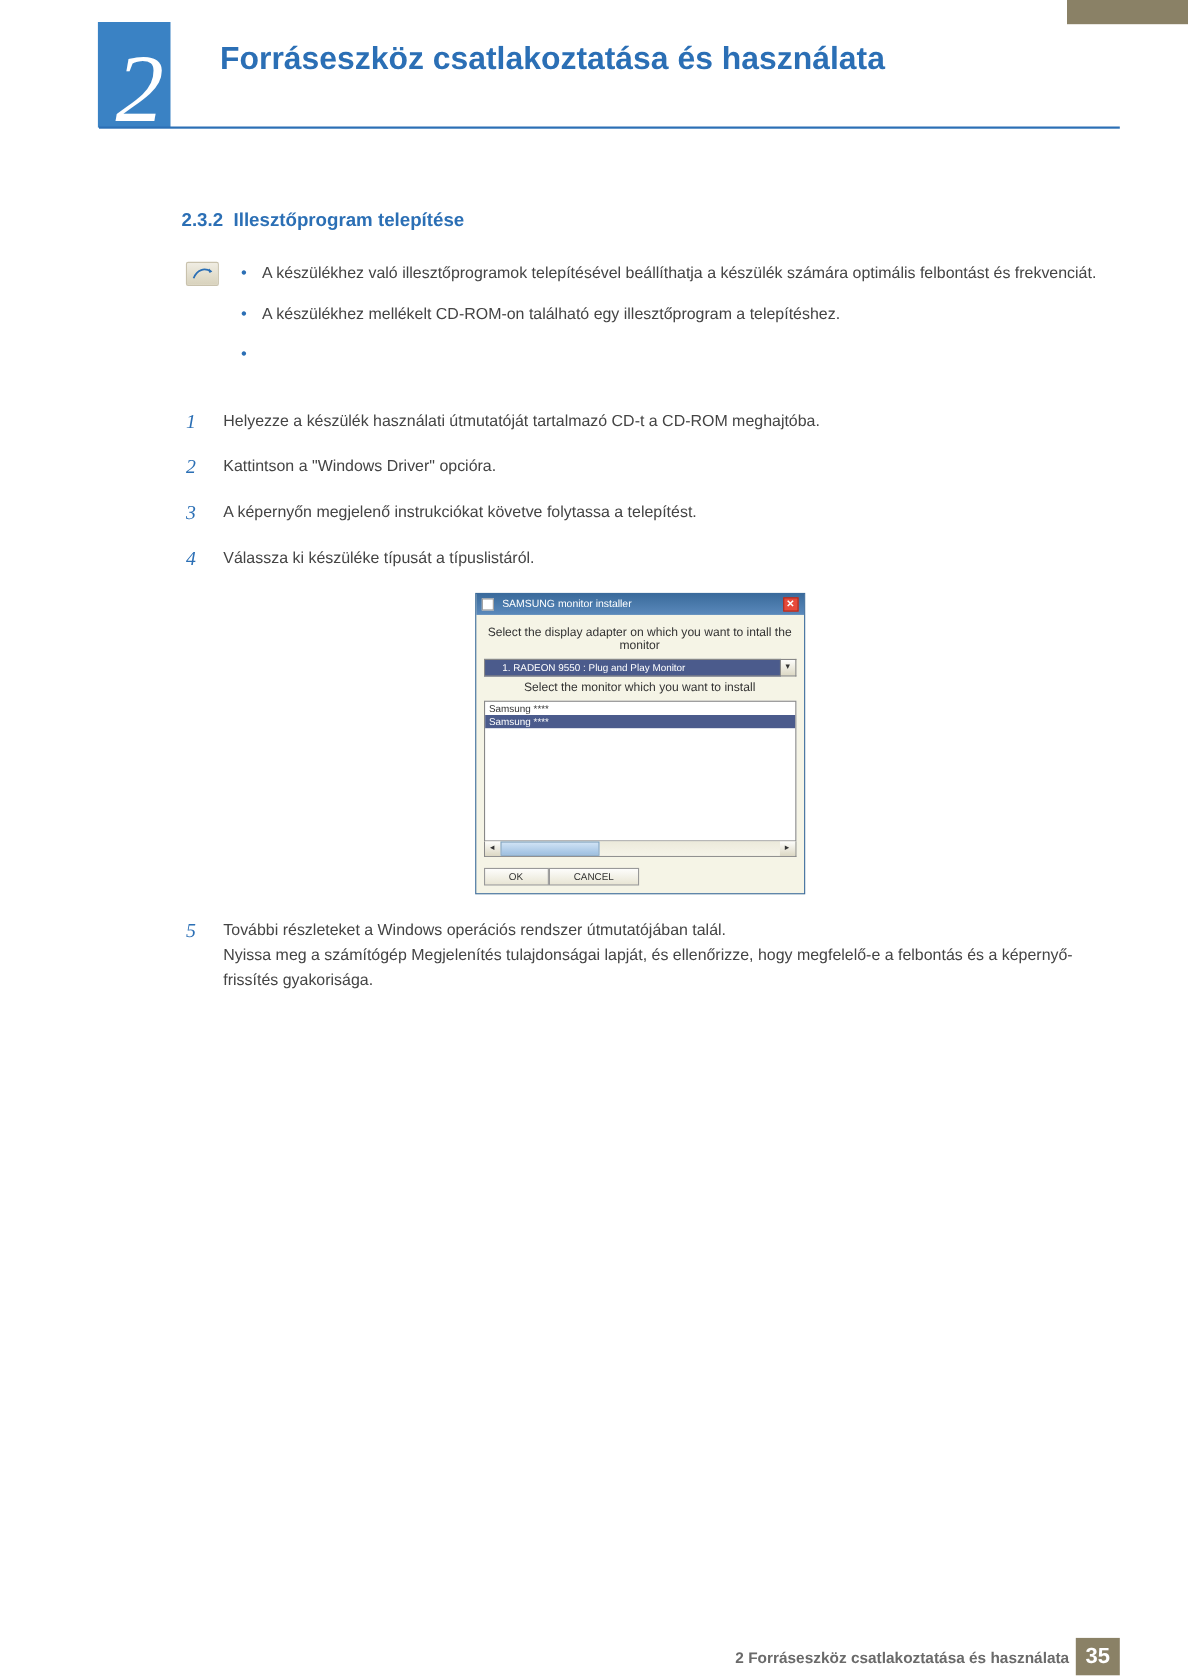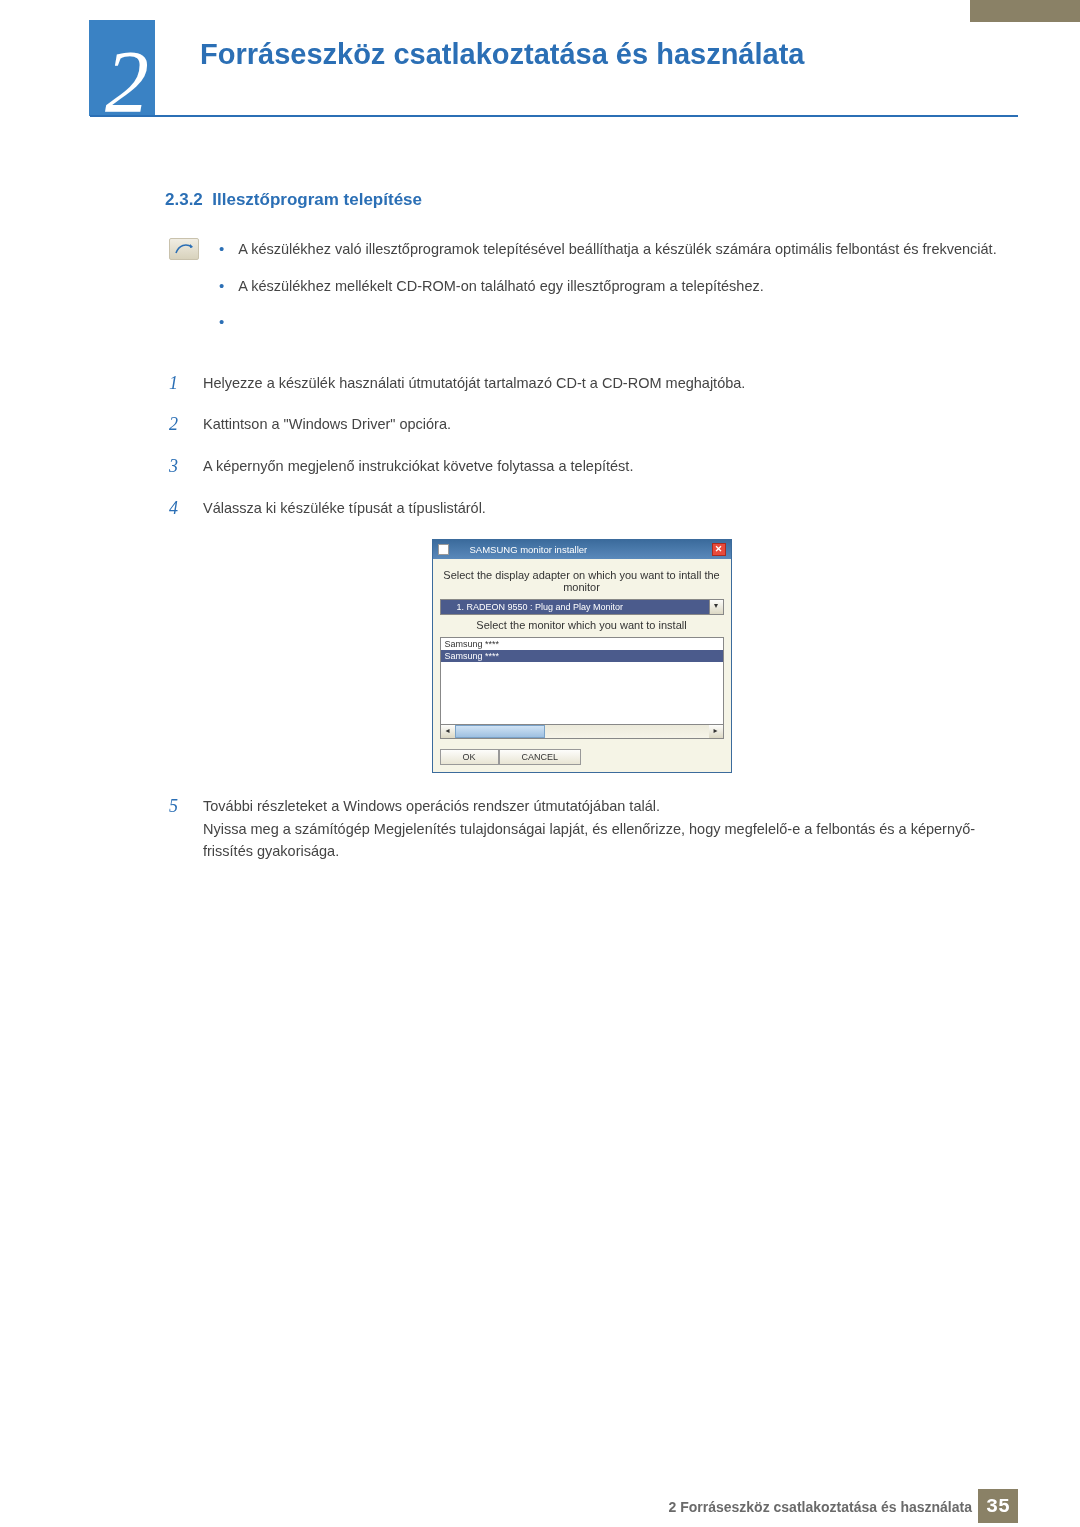--- a/index.html
+++ b/index.html
@@ -123,21 +123,21 @@
   }
   .installer-title {
     background: linear-gradient(#3b6b9c, #5a89bb);
     color: #fff;
     padding: 3px 5px;
     display: flex;
     align-items: center;
     justify-content: space-between;
     font-size: 9.5px;
   }
-  .installer-title-left { display: flex; gap: 21px; align-items: flex-end; }
+  .installer-title-left { display: flex; gap: 8px; align-items: flex-end; }
   .win-icon {
     width: 11px; height: 11px;
     background: #fff;
     border: 1px solid #999;
     position: relative;
   }
   .close-btn {
     width: 14px; height: 13px;
     background: #e74a3b;
     border: 1px solid #aa2a1e;
@@ -164,21 +164,21 @@
     border-left: none;
     background: linear-gradient(#fdfdfb,#dcd8c4);
     text-align: center;
     font-size: 8px;
     color: #333;
     line-height: 12px;
   }
   .monitor-list {
     border: 1px solid #888;
     background: #fff;
-    height: 88px;
+    height: 128px;
     margin-top: 6px;
     overflow: hidden;
   }
   .monitor-item { padding: 1px 4px; font-size: 9px; color: #333; }
   .monitor-item.sel { background: #4b5b8c; color: #fff; }
   .hscroll {
     display: flex;
     height: 14px;
     border: 1px solid #888;
     border-top: none;
@@ -229,21 +229,21 @@
     font-weight: bold;
   }
   .page-box {
     position: absolute;
     right: 62px; bottom: 4px;
     width: 40px; height: 34px;
     background: #8a8166;
     color: #fff;
     font-size: 20px;
     font-weight: bold;
-    font-family: Liberation Mono, monospace;
+    font-family: Liberation Sans, sans-serif;
     display: flex;
     align-items: center;
     justify-content: center;
   }
 </style>
 </head>
 <body>
 
 <div class="header">
   <div class="top-stripe"></div>

